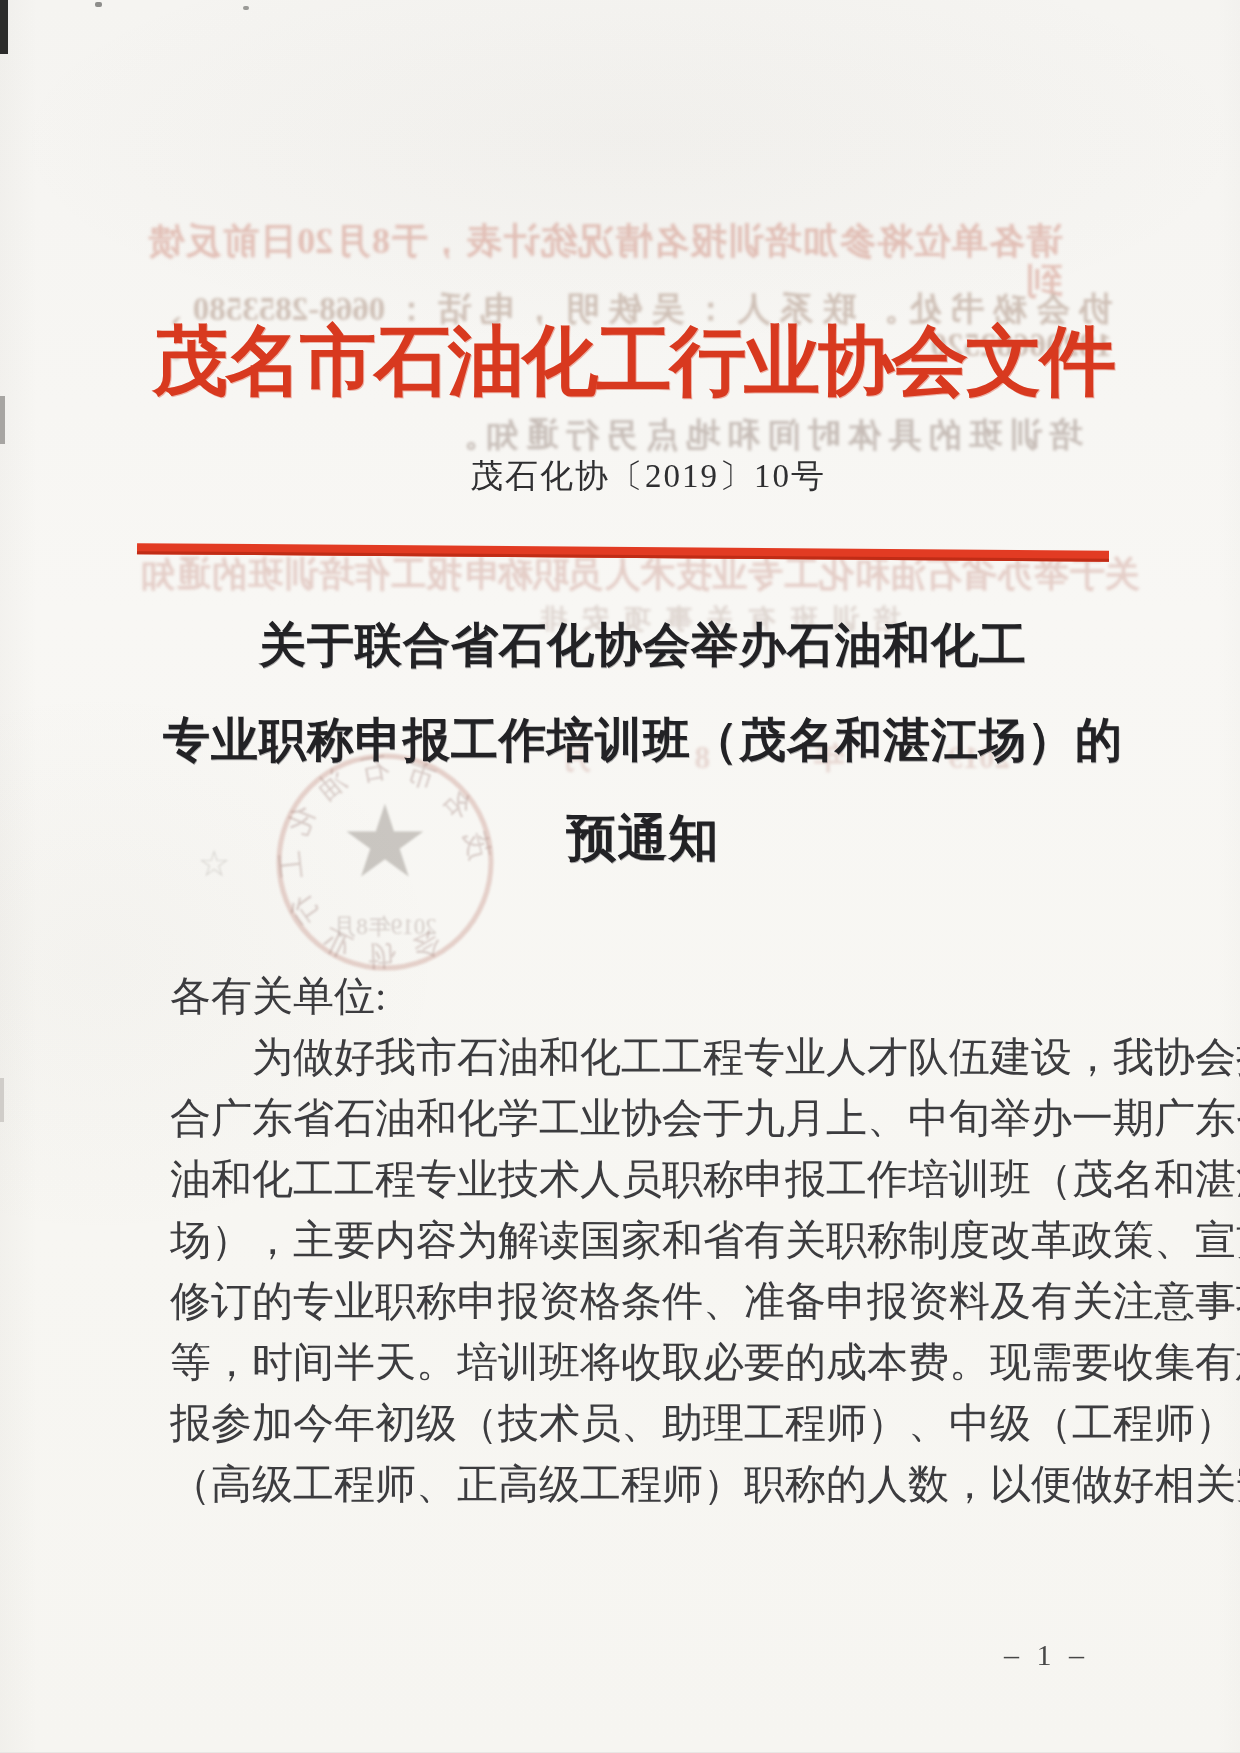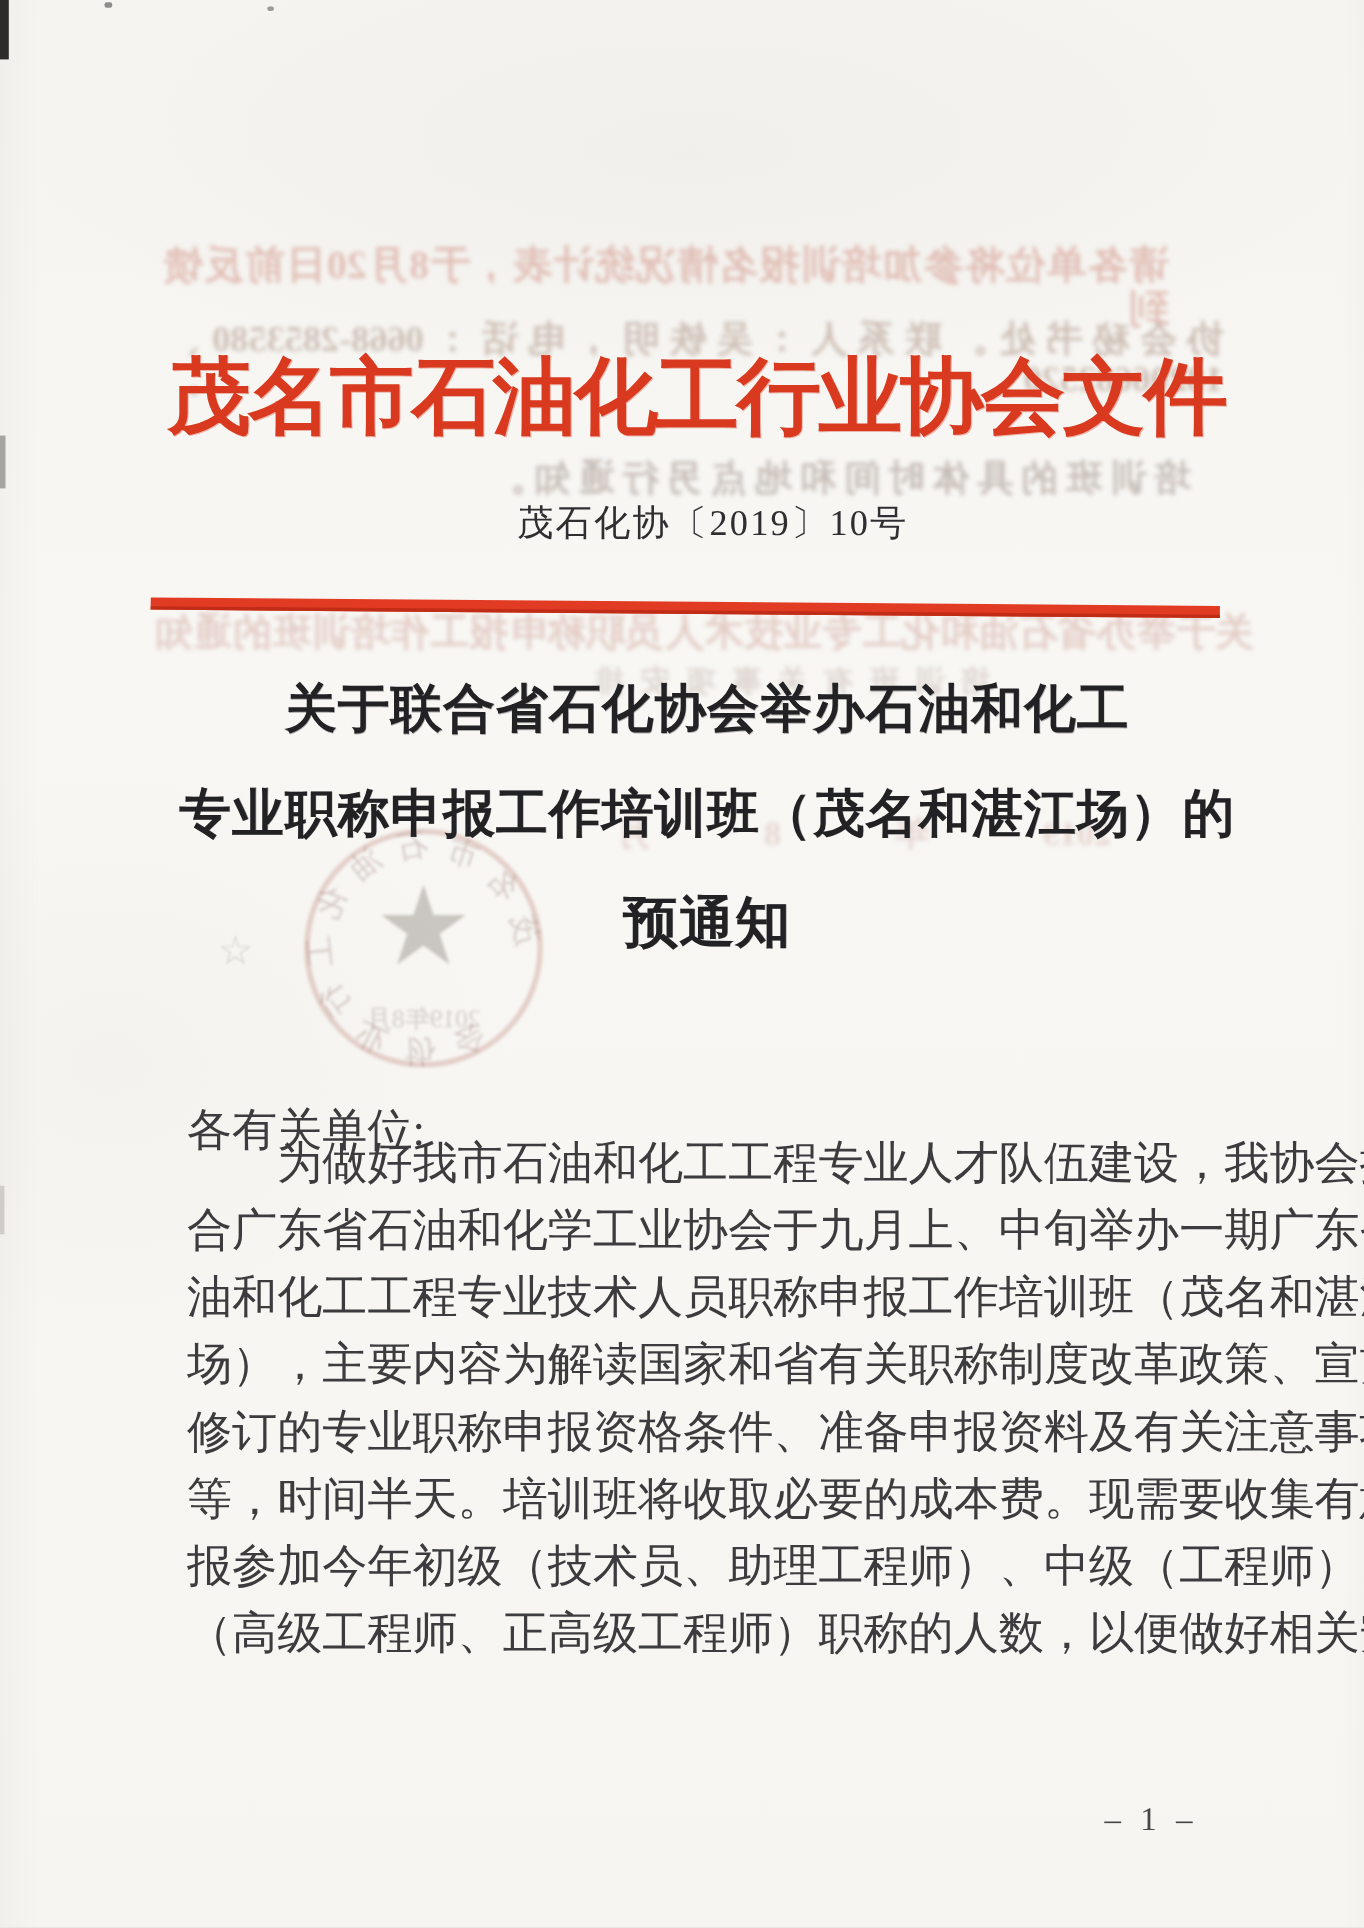--- a/index.html
+++ b/index.html
@@ -99,21 +99,21 @@
   .body-line{
     position:absolute;left:170px;width:935px;
     font-size:41px;line-height:49px;
     color:#3c3c3f;
     text-align:justify;
     text-align-last:justify;
     white-space:nowrap;
   }
   .body-line.salutation{text-align:left;text-align-last:left;}
   .body-line.indent{padding-left:82px;width:853px;}
-  .bl-0{top:972px;margin-top:31px;}
+  .bl-0{top:972px;}
   .bl-1{top:1033px;}
   .bl-2{top:1094px;}
   .bl-3{top:1155px;}
   .bl-4{top:1216px;}
   .bl-5{top:1277px;}
   .bl-6{top:1338px;}
   .bl-7{top:1399px;}
   .bl-8{top:1460px;}
 
   .page-number{

